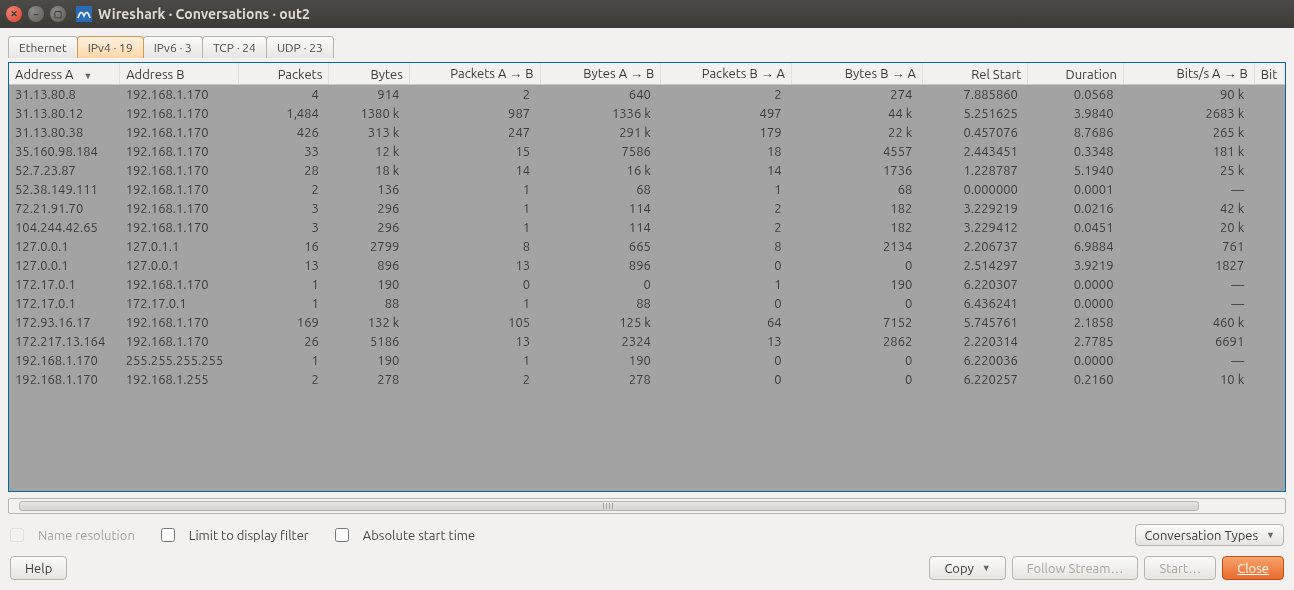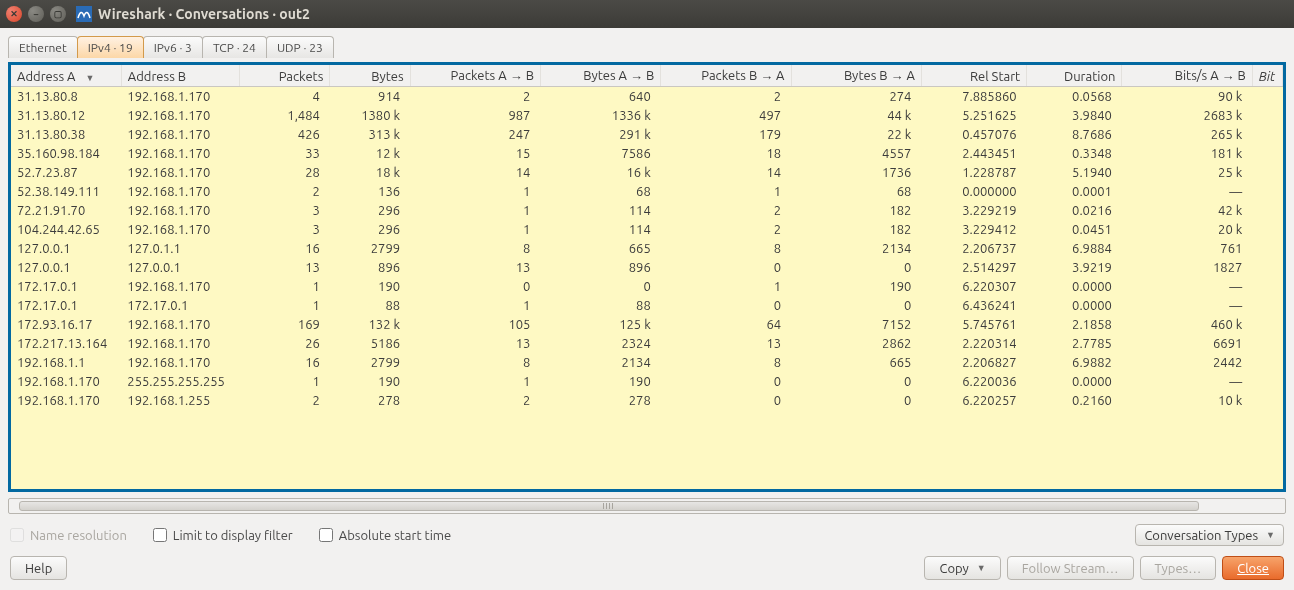--- a/index.html
+++ b/index.html
@@ -58,22 +58,22 @@
   font-size: 12px;
 }
 .tab.active {
   background: linear-gradient(to bottom,#fff1e2,#fcd7a7);
   border-color: #d39a4b;
   position: relative;
   z-index: 1;
 }
 .table-wrap {
   flex: 1;
-  border: 3px solid #0369a1;
-  background: #fef9c3;
+  border: 1px solid #0369a1;
+  background: #a3a3a3;
   overflow: hidden;
   position: relative;
 }
 table {
   border-collapse: collapse;
   width: 100%;
   font-size: 13px;
 }
 thead th {
   text-align: left;
@@ -122,21 +122,21 @@
 }
 .options-row {
   display: flex;
   align-items: center;
   gap: 26px;
   padding: 6px 2px 2px 2px;
 }
 .chk {
   display: inline-flex;
   align-items: center;
-  gap: 6px;
+  gap: 14px;
   color: #4a4a4a;
 }
 .chk.disabled { color: #a9a6a0; }
 .chk input[type=checkbox] {
   width: 14px; height: 14px;
 }
 .chk.disabled input { opacity:0.5; }
 .spacer { flex:1; }
 .combo {
   padding: 3px 8px;
@@ -182,21 +182,21 @@
 .col-addr-b { width:118px; }
 .col-pkt { width:90px; }
 .col-bytes { width:80px; }
 .col-pab { width:130px; }
 .col-bab { width:120px; }
 .col-pba { width:130px; }
 .col-bba { width:130px; }
 .col-rel { width:105px; }
 .col-dur { width:95px; }
 .col-bits { width:130px; }
-.col-last { width:30px;font-style:italic; }
+.col-last { width:30px; }
 </style>
 </head>
 <body>
 
 <div class="titlebar">
   <div class="win-controls">
     <div class="win-btn win-close">✕</div>
     <div class="win-btn win-min">–</div>
     <div class="win-btn win-max">▢</div>
   </div>
@@ -422,34 +422,20 @@
             <td>192.168.1.170</td>
             <td class="right">26</td>
             <td class="right">5186</td>
             <td class="right">13</td>
             <td class="right">2324</td>
             <td class="right">13</td>
             <td class="right">2862</td>
             <td class="right">2.220314</td>
             <td class="right">2.7785</td>
             <td class="right">6691</td>
-            <td></td>
-          </tr>
-          <tr>
-            <td>192.168.1.1</td>
-            <td>192.168.1.170</td>
-            <td class="right">16</td>
-            <td class="right">2799</td>
-            <td class="right">8</td>
-            <td class="right">2134</td>
-            <td class="right">8</td>
-            <td class="right">665</td>
-            <td class="right">2.206827</td>
-            <td class="right">6.9882</td>
-            <td class="right">2442</td>
             <td></td>
           </tr>
           <tr>
             <td>192.168.1.170</td>
             <td>255.255.255.255</td>
             <td class="right">1</td>
             <td class="right">190</td>
             <td class="right">1</td>
             <td class="right">190</td>
             <td class="right">0</td>
@@ -507,19 +493,19 @@
     </div>
     <div class="spacer"></div>
     <div class="btn">
       <span>Copy</span>
       <span class="chev">▼</span>
     </div>
     <div class="btn disabled">
       <span>Follow Stream…</span>
     </div>
     <div class="btn disabled">
-      <span>Types…</span>
+      <span>Start…</span>
     </div>
     <div class="btn primary">
       <span>Close</span>
     </div>
   </div>
 </div>
 
 </body></html>

